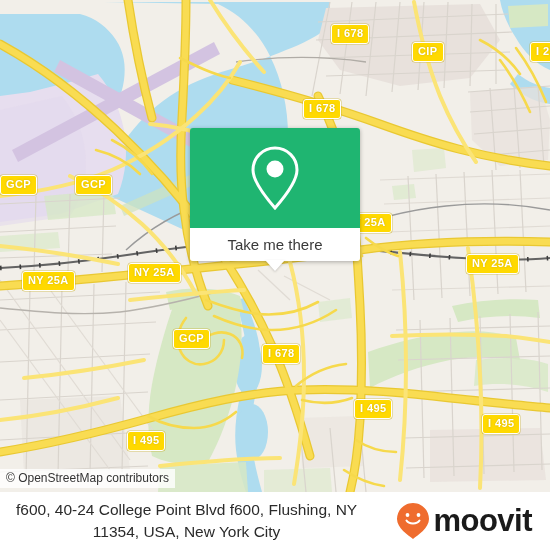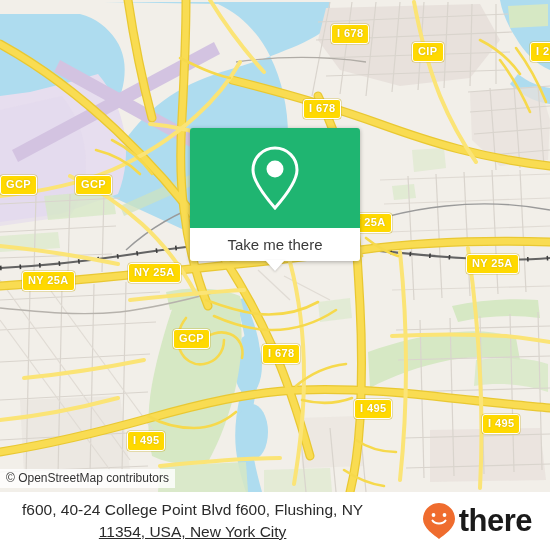--- a/index.html
+++ b/index.html
@@ -112,21 +112,21 @@
     background: #ffffff;
     display: flex;
     align-items: center;
     justify-content: space-between;
     z-index: 50;
   }
   #footer-address {
     font-size: 15.5px;
     color: #2b2b2b;
     line-height: 1.42;
-    padding-left: 22px;
+    padding-left: 16px;
     max-width: 390px;
   }
   #footer-logo {
     display: flex;
     align-items: center;
     padding-right: 18px;
   }
   #moovit-word {
     font-size: 31px;
     font-weight: bold;
@@ -450,27 +450,27 @@
       <div id="popup-bottom">
         <span>Take me there</span>
       </div>
       <div id="popup-tail"></div>
     </div>
   </div>
 
   <div id="footer">
     <div id="footer-address">
       <span style="display: block;">f600, 40-24 College Point Blvd f600, Flushing, NY</span>
-      <span style="display: block; text-decoration: underline;">11354, USA, New York City</span>
+      <span style="display: block;">11354, USA, New York City</span>
     </div>
     <div id="footer-logo">
       <svg width="34" height="38" viewBox="0 0 34 38">
         <path d="M17,1 C8.2,1 1,8.2 1,17 C1,26 12,33 17,37 C22,33 33,26 33,17
                  C33,8.2 25.8,1 17,1 Z" fill="#ef6c2e"></path>
         <circle cx="11.5" cy="13" r="1.9" fill="#ffffff"></circle>
         <circle cx="22.5" cy="13" r="1.9" fill="#ffffff"></circle>
         <path d="M10.5,18.5 C12.8,22.4 21.2,22.4 23.5,18.5" fill="none" stroke="#ffffff" stroke-width="2" stroke-linecap="round"></path>
       </svg>
-      <div id="moovit-word">there</div>
+      <div id="moovit-word">moovit</div>
     </div>
   </div>
 
 </div>
 
 </body></html>

